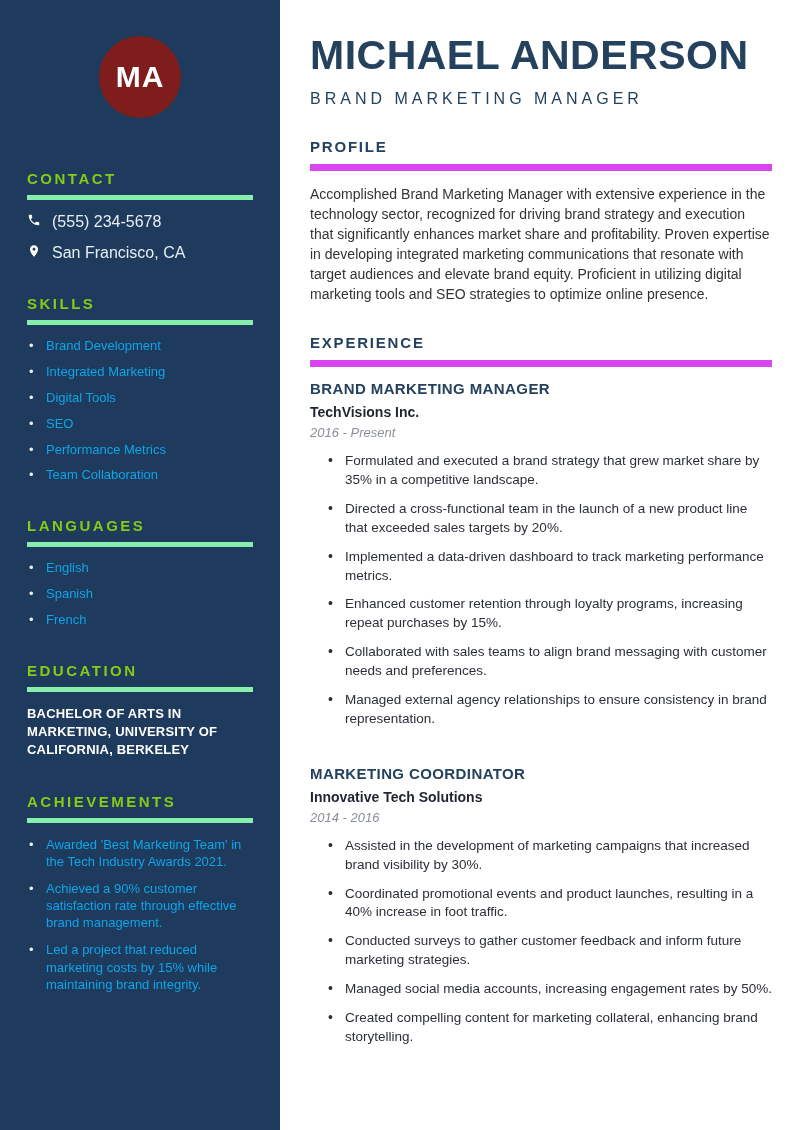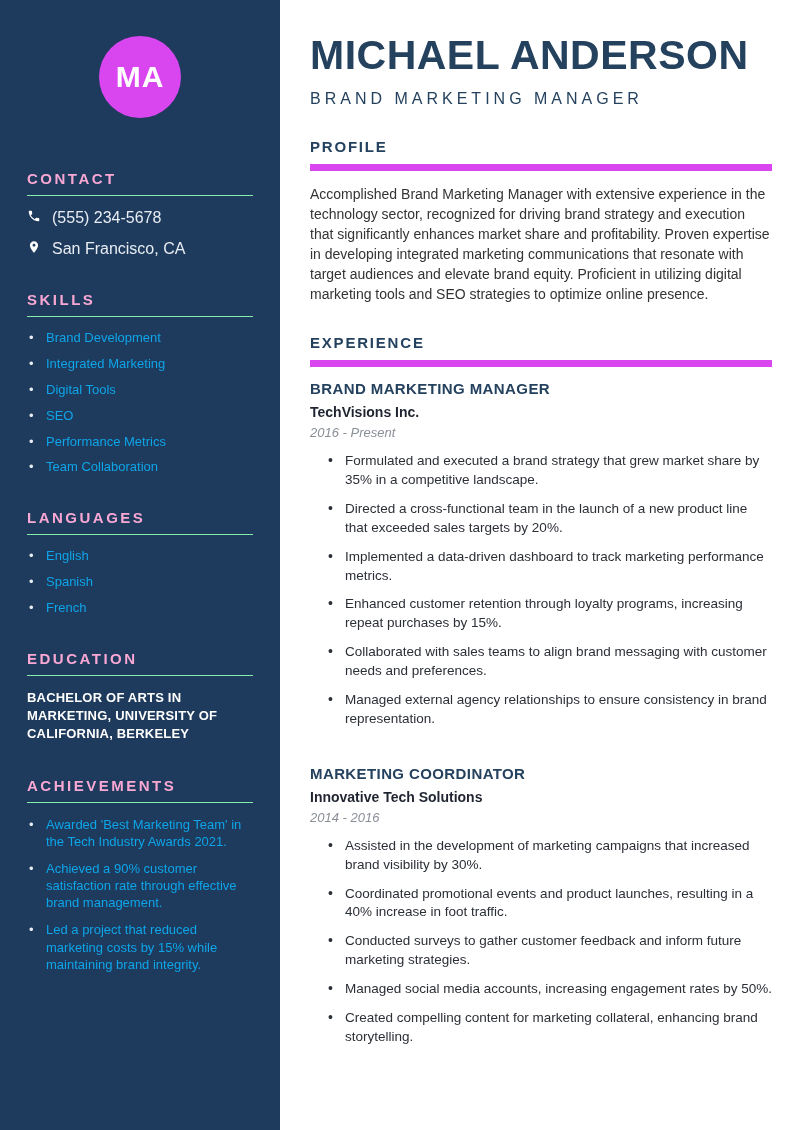--- a/index.html
+++ b/index.html
@@ -20,39 +20,39 @@
     width: 280px;
     flex: 0 0 280px;
     background: #1e3a5c;
     color: #e8edf3;
     padding: 36px 27px 30px 27px;
   }
   .avatar {
     width: 82px;
     height: 82px;
     border-radius: 50%;
-    background: #d946ef;
+    background: #7f1d1d;
     margin: 0 auto 52px auto;
     display: flex;
     align-items: center;
     justify-content: center;
   }
   .avatar span {
     color: #ffffff;
     font-size: 30px;
     font-weight: bold;
     letter-spacing: 1px;
   }
   .side-section { margin-bottom: 33px; }
   .side-title {
-    color: #f9a8d4;
+    color: #84cc16;
     font-size: 15px;
     font-weight: bold;
     letter-spacing: 2.5px;
-    border-bottom: 1px solid #86efac;
+    border-bottom: 5px solid #86efac;
     padding-bottom: 8px;
     margin-bottom: 13px;
   }
   .contact-list { list-style: none; }
   .contact-list li {
     display: flex;
     align-items: center;
     gap: 11px;
     font-size: 16px;
     margin-bottom: 13px;

